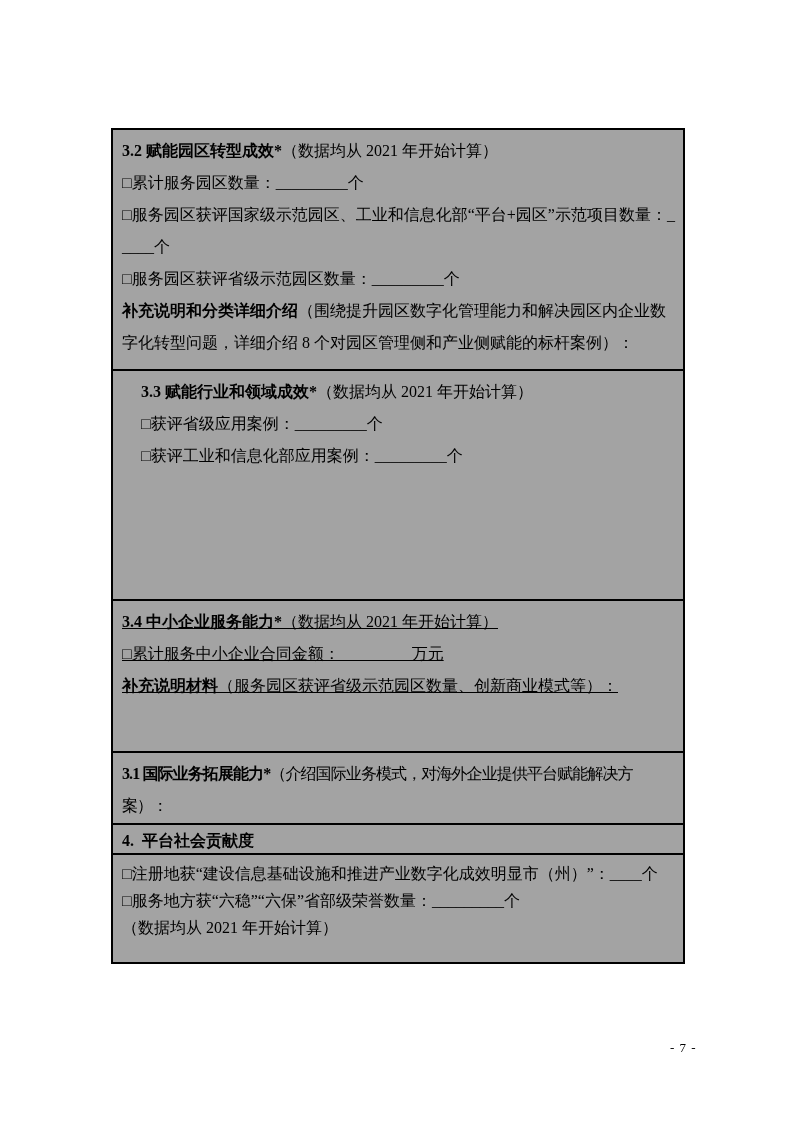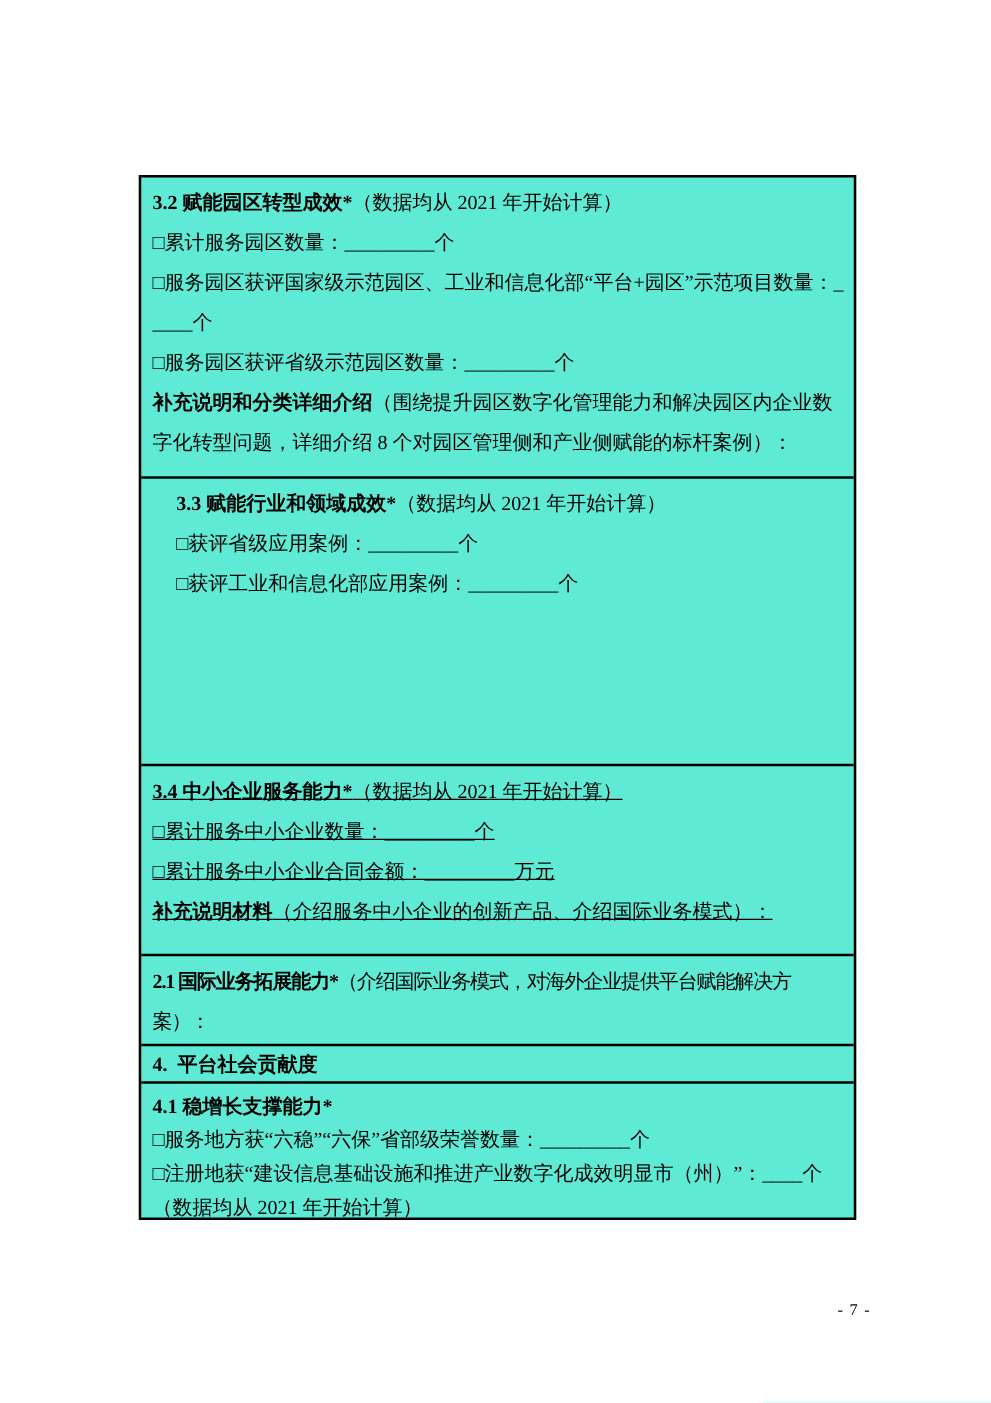--- a/index.html
+++ b/index.html
@@ -8,24 +8,24 @@
     width: 793px;
     height: 1122px;
     position: relative;
     font-family: "Liberation Serif", "DejaVu Serif", serif;
     color: #000000;
     overflow: hidden;
   }
   .form-table {
     position: absolute;
     left: 111px;
-    top: 140px;
+    top: 128px;
     width: 574px;
     border: 2px solid #000000;
-    background: #5eead4;
+    background: #a3a3a3;
   }
   .row {
     border-bottom: 2px solid #000000;
     padding: 5px 8px 0 9px;
     overflow: hidden;
   }
   .row:last-child { border-bottom: none; }
   .row-3-2 { height: 241px; }
   .row-3-3 { height: 230px; padding-left: 28px; }
   .row-3-4 { height: 152px; text-decoration: underline; }
@@ -64,35 +64,33 @@
   </div>
 
   <div class="row row-3-3">
     <p class="line"><b>3.3 赋能行业和领域成效*</b><span>（数据均从 2021 年开始计算）</span></p>
     <p class="line"><span>□获评省级应用案例：_________个</span></p>
     <p class="line"><span>□获评工业和信息化部应用案例：_________个</span></p>
   </div>
 
   <div class="row row-3-4">
     <p class="line"><b>3.4 中小企业服务能力*</b><span>（数据均从 2021 年开始计算）</span></p>
-    <p class="line"><span>□累计服务中小企业数量：_________个</span></p>
     <p class="line"><span>□累计服务中小企业合同金额：_________万元</span></p>
-    <p class="line"><b>补充说明材料</b><span>（介绍服务中小企业的创新产品、介绍国际业务模式）：</span></p>
+    <p class="line"><b>补充说明材料</b><span>（服务园区获评省级示范园区数量、创新商业模式等）：</span></p>
   </div>
 
   <div class="row row-3-5">
-    <p class="line tight"><b>2.1 国际业务拓展能力*</b><span>（介绍国际业务模式，对海外企业提供平台赋能解决方案）：</span></p>
+    <p class="line tight"><b>3.1 国际业务拓展能力*</b><span>（介绍国际业务模式，对海外企业提供平台赋能解决方案）：</span></p>
   </div>
 
   <div class="row row-4">
     <p class="line"><b>4.  平台社会贡献度</b></p>
   </div>
 
   <div class="row row-4-1">
-    <p class="line"><b>4.1 稳增长支撑能力*</b></p>
+    <p class="line"><span>□注册地获“建设信息基础设施和推进产业数字化成效明显市（州）”：____个</span></p>
     <p class="line"><span>□服务地方获“六稳”“六保”省部级荣誉数量：_________个</span></p>
-    <p class="line"><span>□注册地获“建设信息基础设施和推进产业数字化成效明显市（州）”：____个</span></p>
     <p class="line"><span>（数据均从 2021 年开始计算）</span></p>
   </div>
 
 </div>
 
 <div class="page-number">- 7 -</div>
 
 </body></html>

